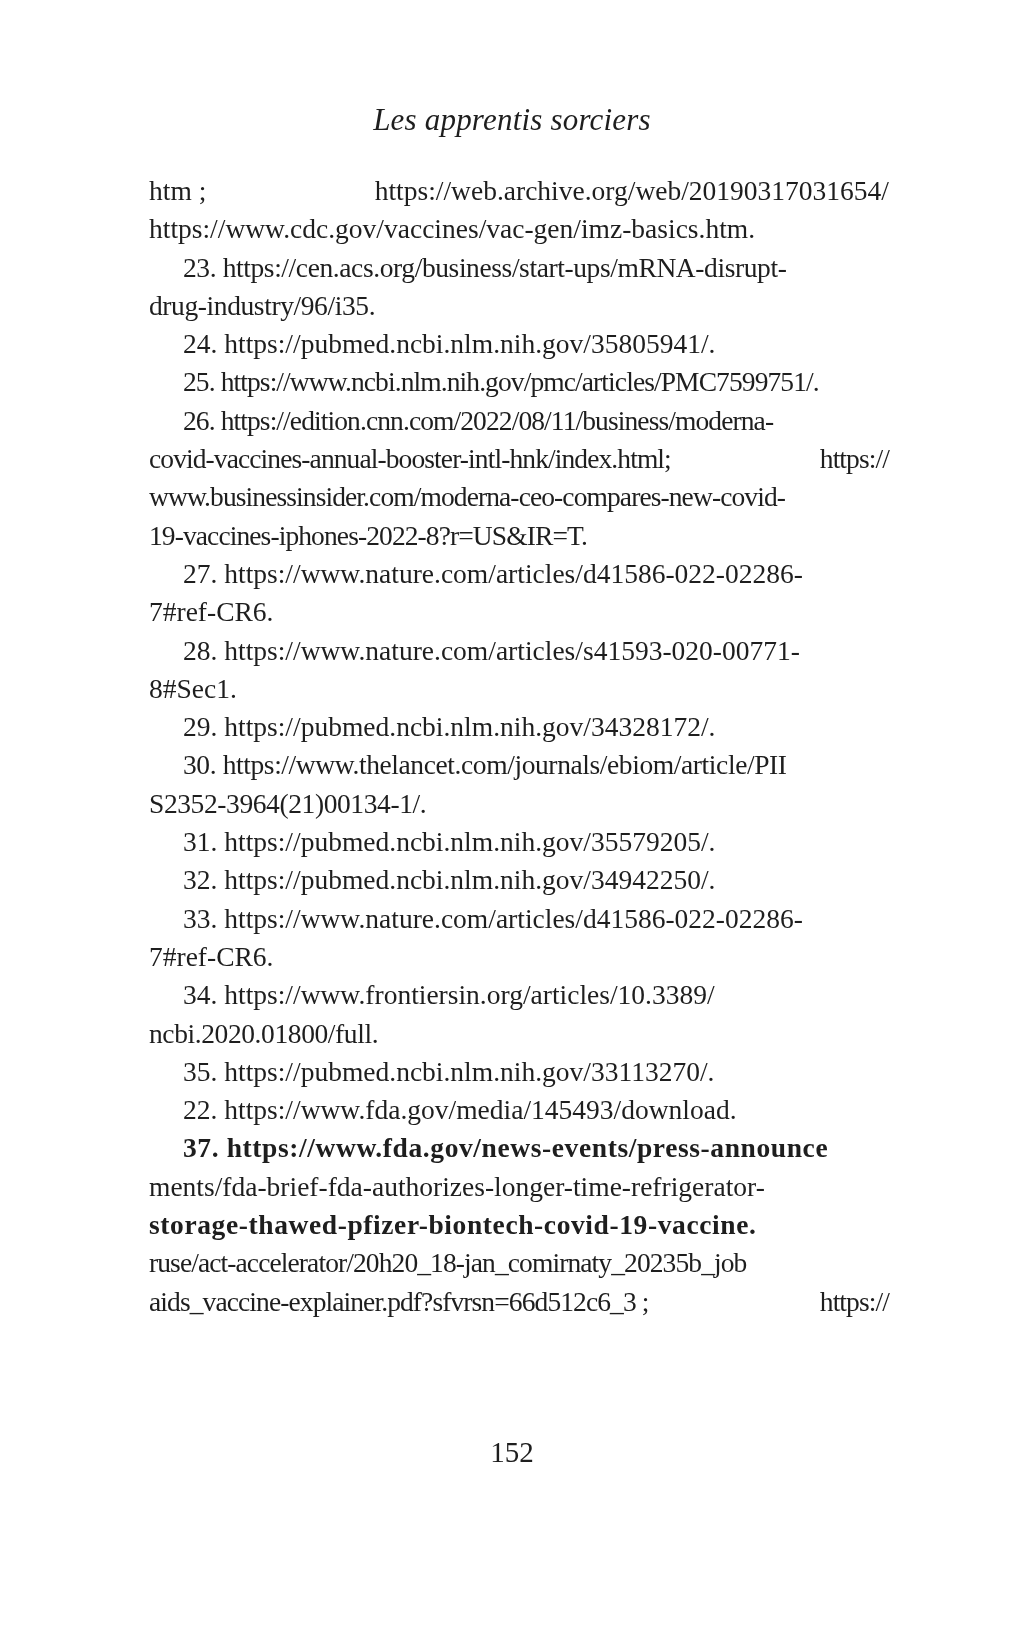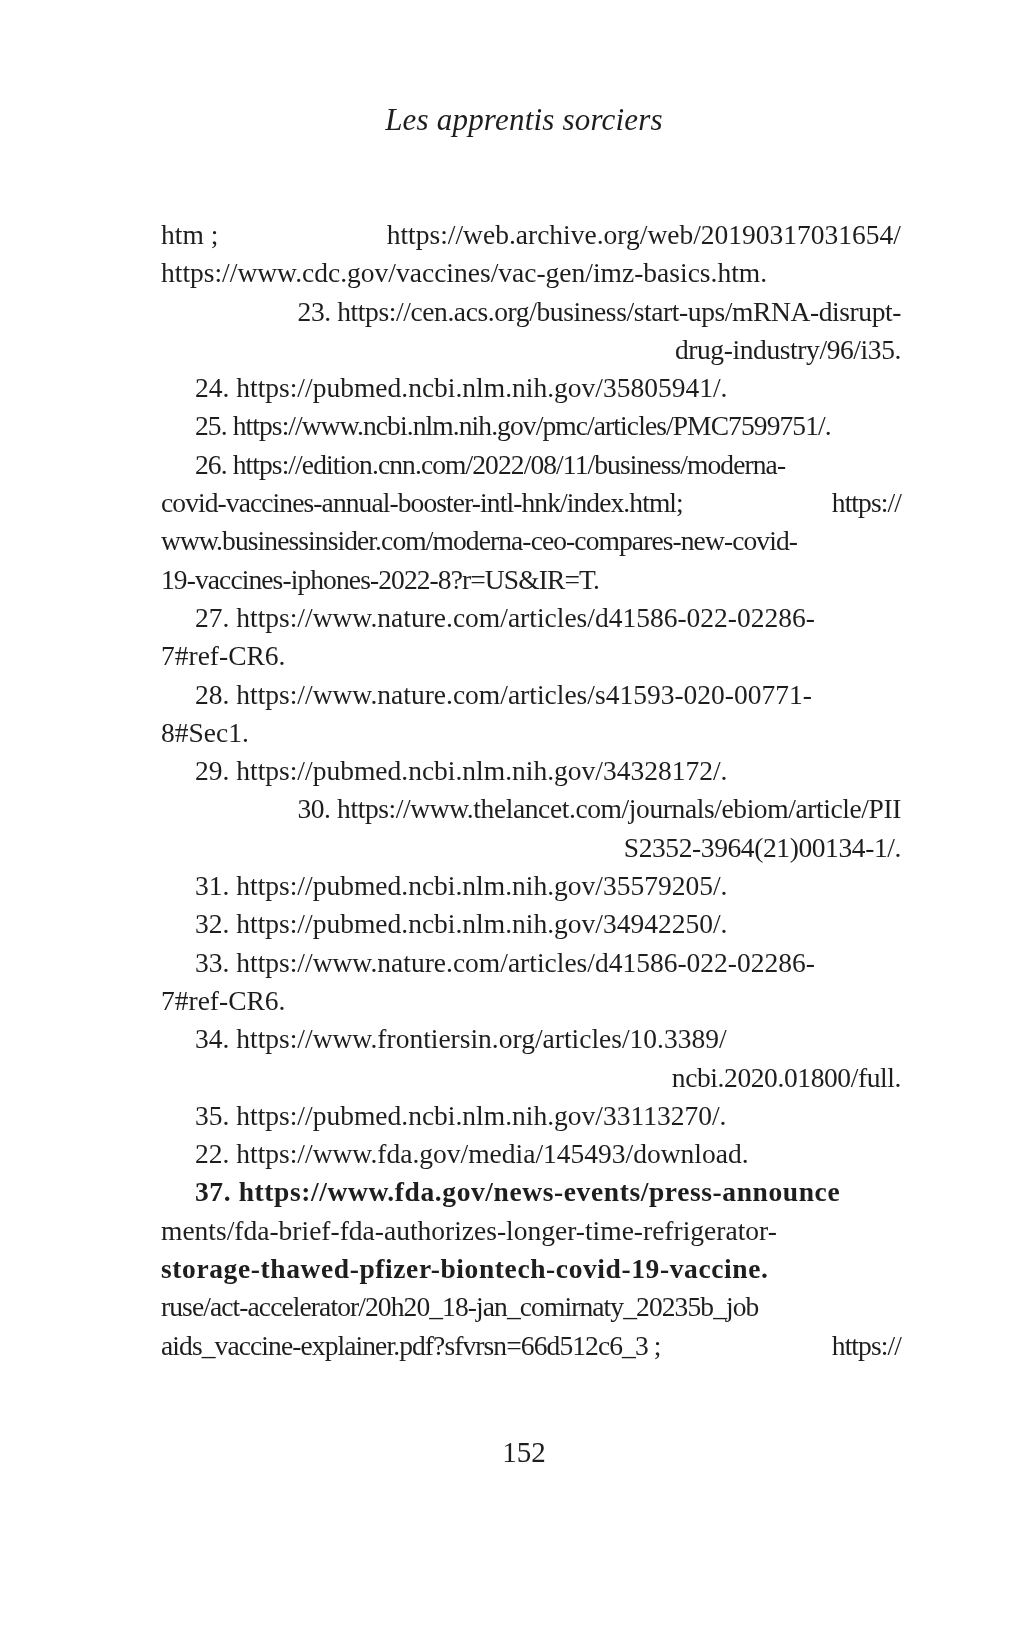--- a/index.html
+++ b/index.html
@@ -10,54 +10,53 @@
     body {
       width: 1024px;
       height: 1632px;
       position: relative;
       overflow: hidden;
       font-family: "Liberation Serif", "DejaVu Serif", serif;
       color: #1e1e1e;
     }
     .page {
       position: absolute;
-      left: 12px; top: 0;
+      left: 0; top: 0;
       width: 972px; height: 1632px;
     }
     .running-head {
       position: absolute;
       top: 102px;
       left: 0;
       width: 1024px;
       text-align: center;
       font-style: italic;
       font-size: 31px;
       letter-spacing: 0.2px;
     }
     .notes {
       position: absolute;
       left: 149px;
       top: 172px;
       width: 740px;
-      margin-top: 44px;
     }
     .line {
       position: relative;
       height: 38.3px;
       line-height: 38.3px;
       font-size: 27.5px;
       white-space: nowrap;
     }
     .line.first { padding-left: 34px; }
     .line.justify {
       display: flex;
       justify-content: space-between;
     }
     .line.condensed { letter-spacing: -0.9px; }
-    .line.slightly-condensed { letter-spacing: -0.4px; text-align: right; }
+    .line.slightly-condensed { letter-spacing: -0.4px; }
     .line.wide { letter-spacing: 0.6px; font-weight: bold; }
     .folio {
       position: absolute;
       top: 1436px;
       left: 0;
       width: 1024px;
       text-align: center;
       font-size: 29px;
       font-weight: normal;
     }

